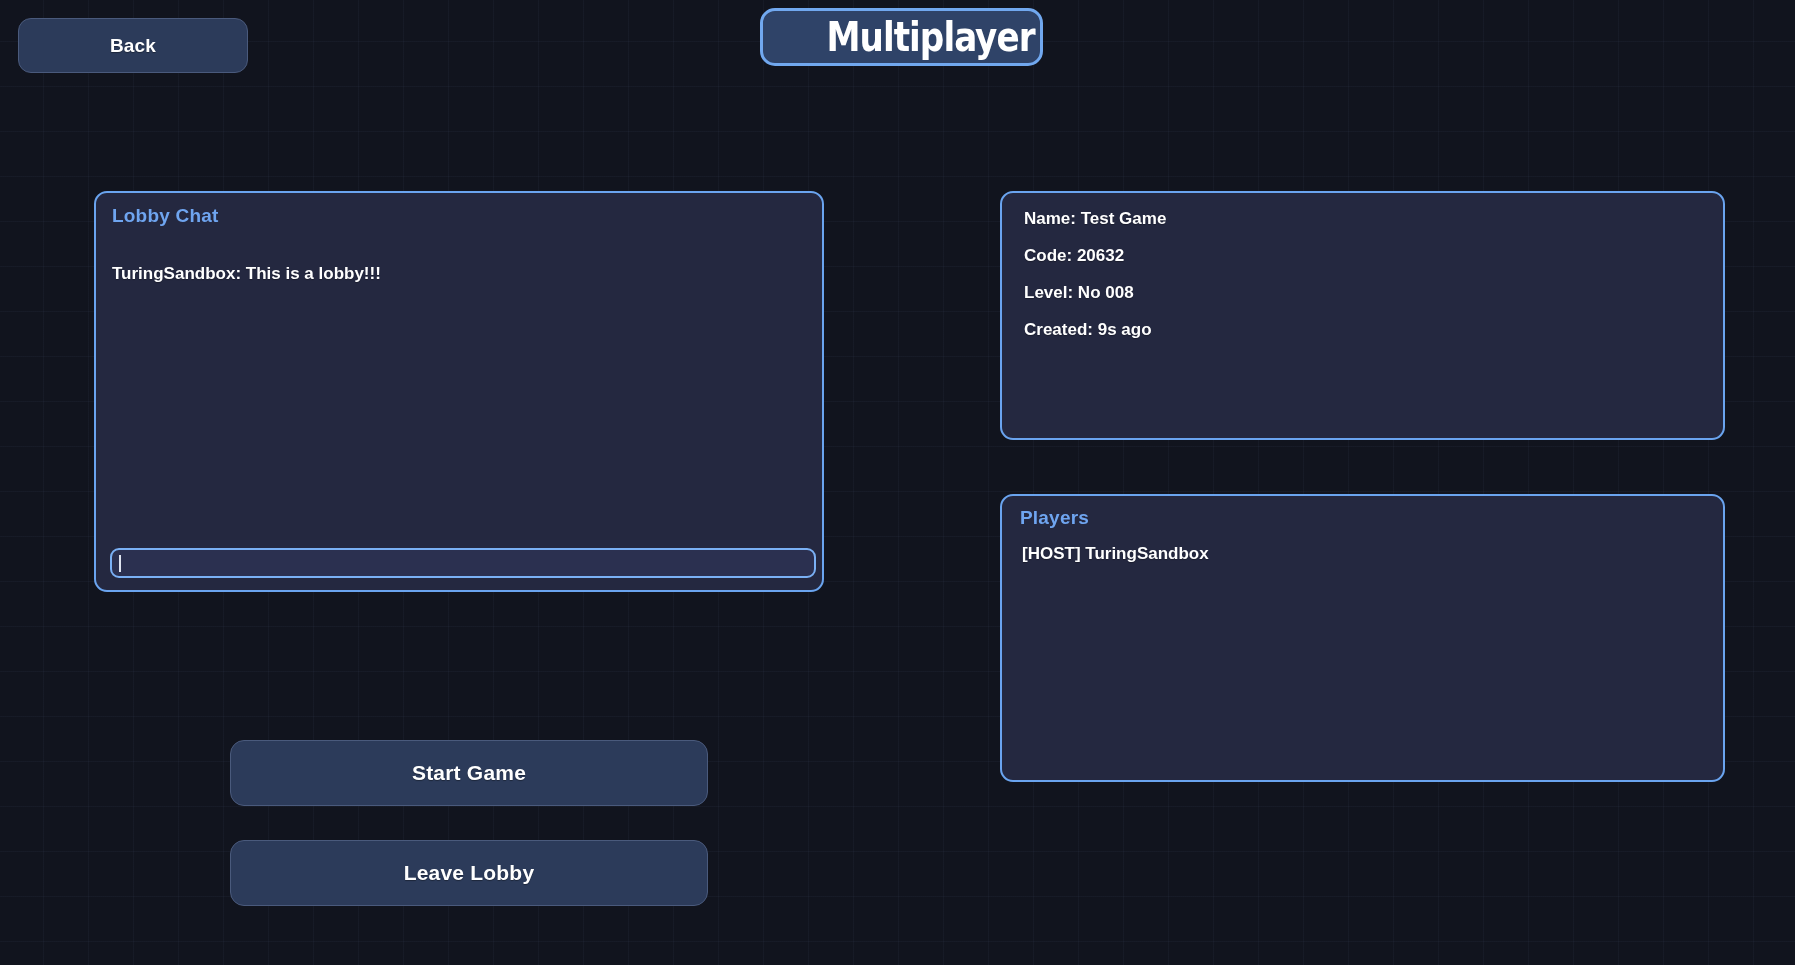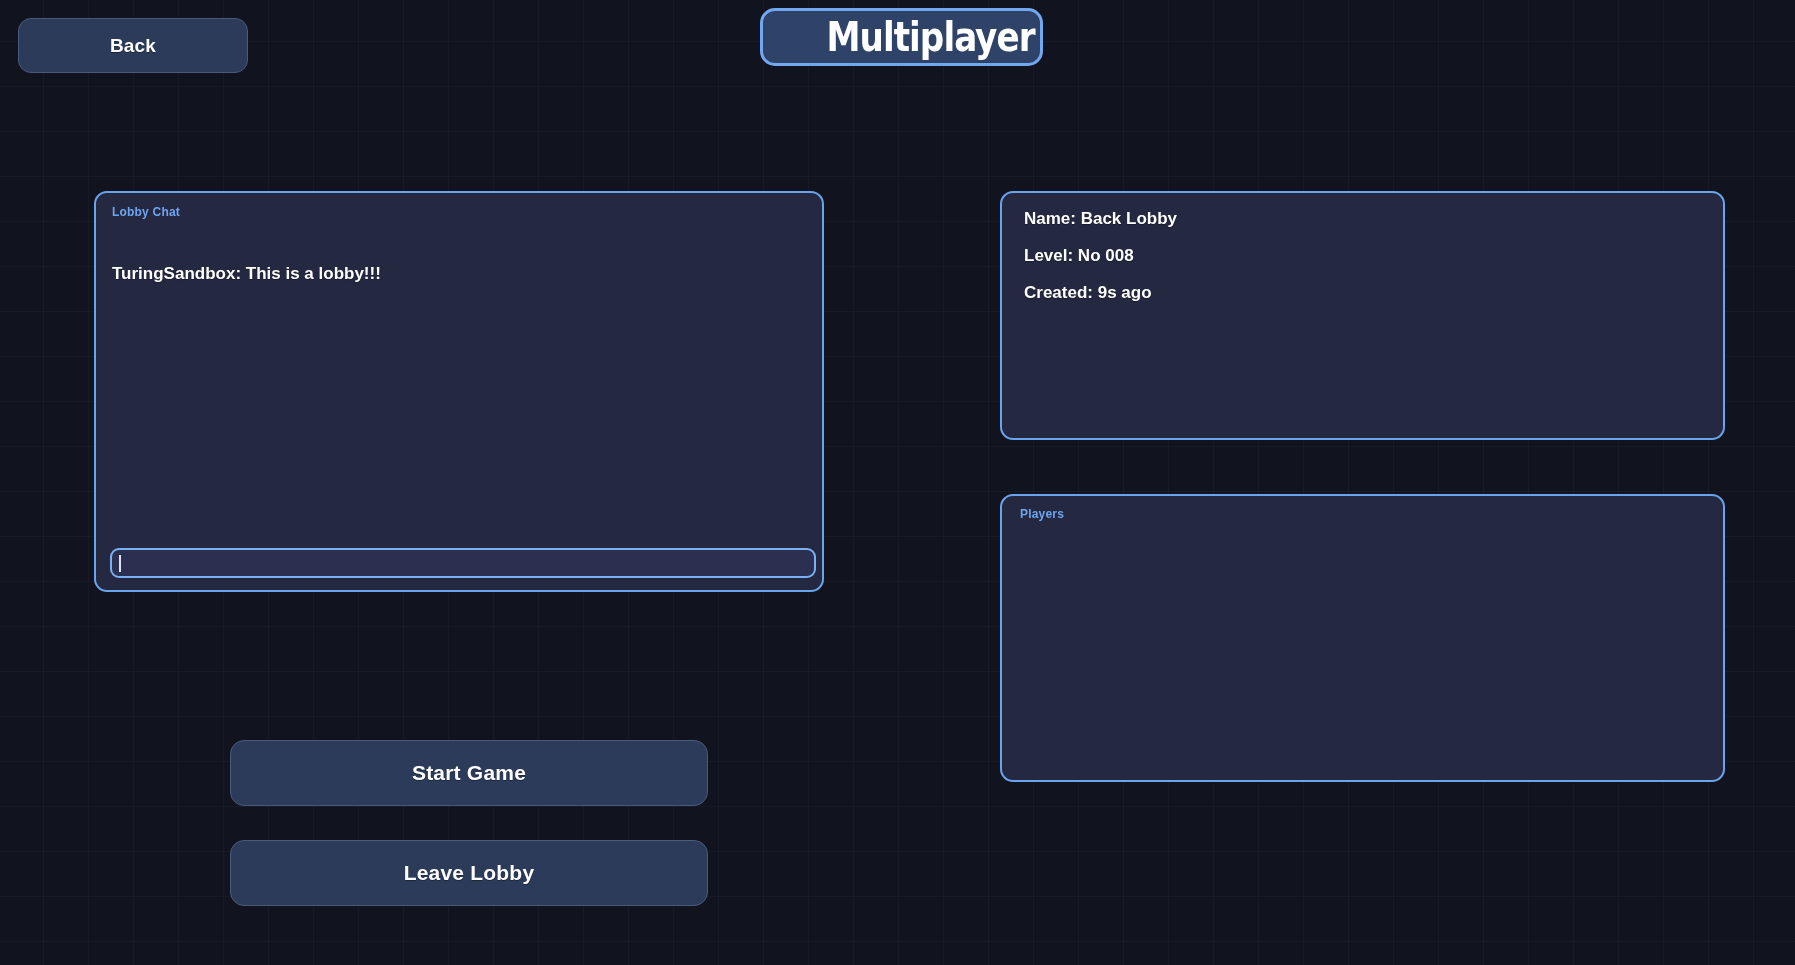--- a/index.html
+++ b/index.html
@@ -102,21 +102,21 @@
   
   .panel {
     position: absolute;
     background: #242840;
     border: 2px solid #6aa4ef;
     border-radius: 13px;
     box-sizing: border-box;
   }
   .panel-title {
     color: #6fa5f0;
-    font-size: 12px;
+    font-size: 19px;
     font-weight: bold;
     letter-spacing: 0.2px;
   }
 
   
   #chat-panel {
     left: 94px;
     top: 191px;
     width: 730px;
     height: 401px;
@@ -234,27 +234,31 @@
       <div class="chat-message">TuringSandbox: This is a lobby!!!</div>
     </div>
 
     <div id="chat-input">
       <span id="chat-input-value" placeholder=""></span>
         <span class="caret"></span>
     </div>
   </div>
 
   <div class="panel" id="lobby-info-panel">
-    <div class="info-line">Name: Back Lobby</div>
+    <div class="info-line">Name: Test Game</div>
+    <div class="info-line">Code: 20632</div>
     <div class="info-line">Level: No 008</div>
     <div class="info-line">Created: 9s ago</div>
   </div>
 
   <div class="panel" id="players-panel">
     <div class="panel-title" id="players-title">Players</div>
+    <div id="players-list">
+      <div class="player-row">[HOST] TuringSandbox</div>
+    </div>
   </div>
 
   <div class="menu-btn" id="leave-lobby-button">
     <span>Leave Lobby</span>
   </div>
 
   <div class="menu-btn" id="start-game-button">
     <span>Start Game</span>
   </div>
 

